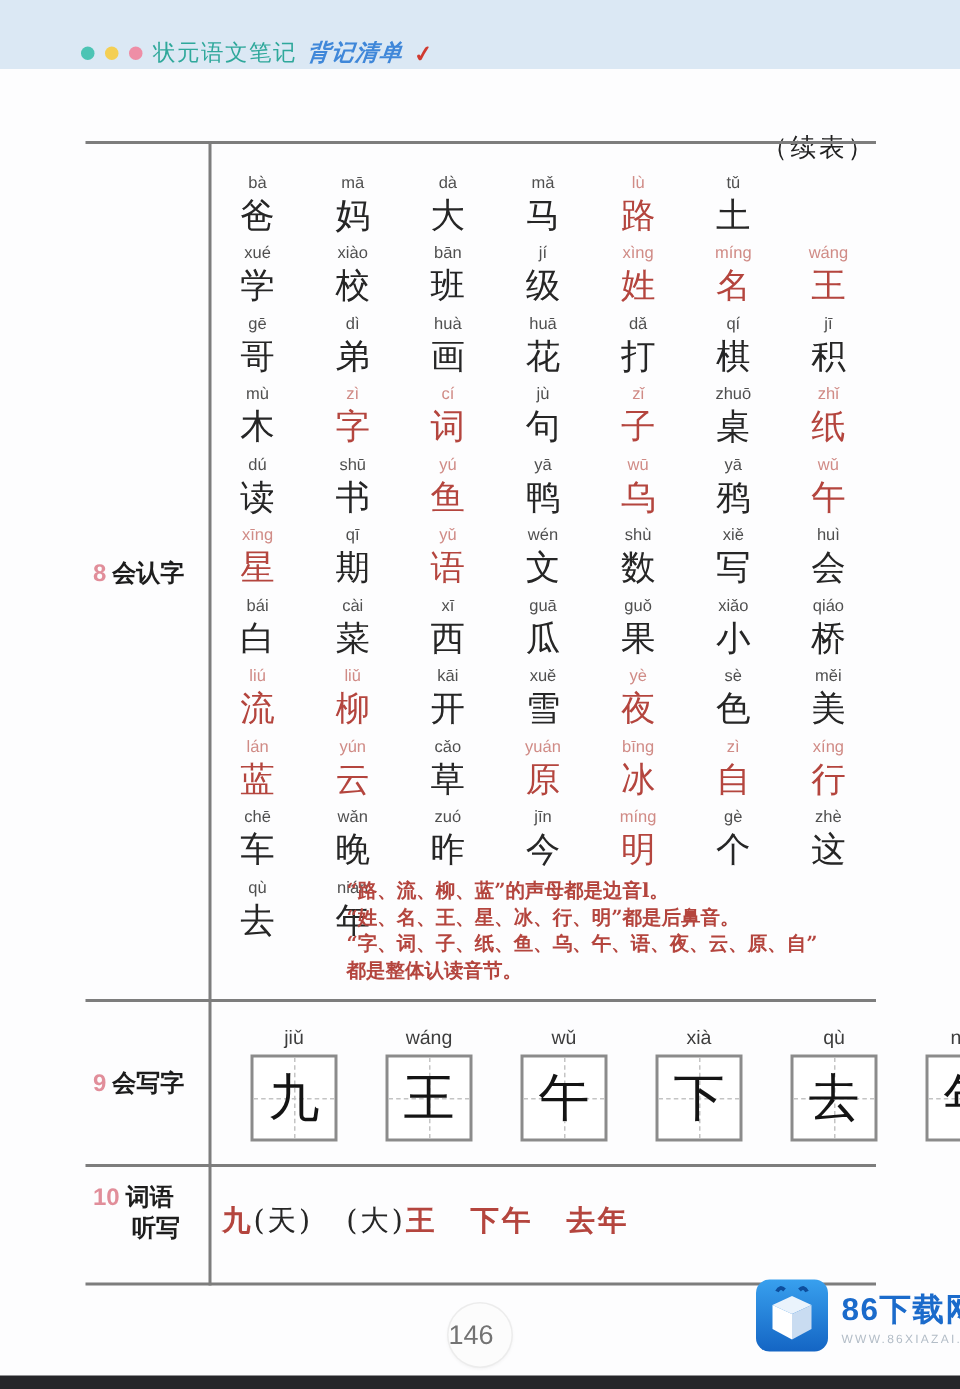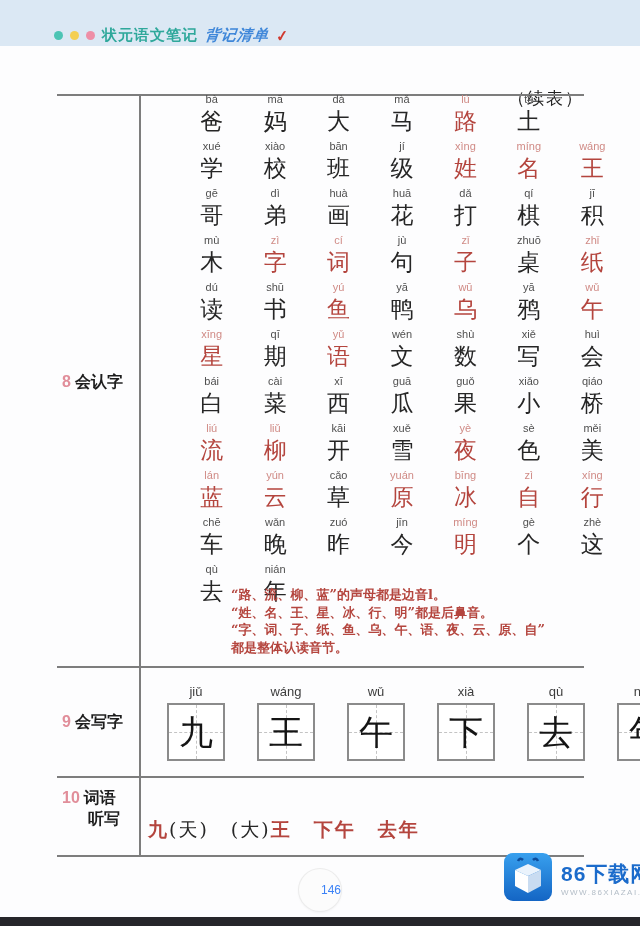--- a/index.html
+++ b/index.html
@@ -4,58 +4,58 @@
 <style>
   html,body{margin:0;padding:0;}
   body{
     width:640px;height:926px;position:relative;overflow:hidden;
     background:#fdfdfe;font-family:"Liberation Sans",sans-serif;
   }
   
   .band{position:absolute;left:0;top:0;width:640px;height:46px;background:var(--band);}
   .brandrow{position:absolute;left:54px;top:26px;display:flex;align-items:center;gap:7px;}
   .dot{width:9px;height:9px;border-radius:50%;display:inline-block;}
-  .brand{font-size:15px;font-weight:bold;color:var(--teal);letter-spacing:1px;}
+  .brand{font-size:15px;font-weight:normal;color:var(--teal);letter-spacing:1px;}
   .subtitle{font-size:15px;font-weight:bold;font-style:italic;color:var(--blue);letter-spacing:1px;transform:skewX(-6deg);}
   .check{color:#d03a30;font-size:15px;font-weight:bold;transform:rotate(-6deg);}
   .continued{position:absolute;right:56px;top:60px;font-family:"DejaVu Serif",serif;font-size:17px;color:#222;letter-spacing:2px;margin-top:27px;}
   
   .hline{position:absolute;left:57px;width:527px;height:2px;background:#7d7d7d;}
   .vline{position:absolute;left:139px;width:2px;background:#7d7d7d;}
   
   .seclabel{position:absolute;left:62px;font-size:16px;font-weight:bold;color:#1d1d1d;white-space:nowrap;}
   .secnum{color:var(--secnum);margin-right:4px;font-weight:bold;}
   .lbl2{margin-left:26px;margin-top:0;}
   
-  .grid{position:absolute;left:140px;top:92px;width:444px;margin-left:40px;}
+  .grid{position:absolute;left:140px;top:115px;width:444px;}
   .crow{display:grid;grid-template-columns:repeat(7,1fr);height:47px;}
   .ccell{text-align:center;}
   .py{font-size:11px;line-height:14px;color:var(--py);}
   .py.redpy{color:var(--red-py);}
   .ch{font-family:"DejaVu Serif",serif;font-size:23px;line-height:31px;color:var(--blk-ch);}
   .ch.redch{color:var(--red-ch);}
   .notes{position:absolute;left:231px;top:586px;width:350px;}
   .noteline{font-family:"DejaVu Serif",serif;font-size:13px;line-height:17.5px;color:var(--red-ch);font-weight:bold;}
   
   .writewrap{position:absolute;left:146px;top:684px;display:flex;gap:11px;}
   .witem{width:58px;text-align:center;padding-left:21px;}
   .wpy{font-size:13px;color:#3d3d3d;line-height:16px;margin-bottom:3px;}
   .wbox{position:relative;width:54px;height:54px;margin:0 auto;border:2px solid #8b8b8b;background:#fff;}
   .wbox:before{content:"";position:absolute;left:0;right:0;top:50%;border-top:1px dashed #c4c4c4;}
   .wbox:after{content:"";position:absolute;top:0;bottom:0;left:50%;border-left:1px dashed #c4c4c4;}
   .wch{position:relative;z-index:1;font-family:"DejaVu Serif",serif;font-size:34px;line-height:54px;color:#141414;}
   
-  .dictrow{position:absolute;left:148px;top:801px;font-family:"DejaVu Serif",serif;font-size:19px;letter-spacing:2px;margin-top:16px;}
+  .dictrow{position:absolute;left:148px;top:801px;font-family:"DejaVu Serif",serif;font-size:19px;letter-spacing:2px;}
   .seg-red{color:var(--red-ch);font-weight:bold;}
   .seg-blk{color:#262626;}
   .seg-gap{margin-right:22px;}
   
   .pagenum{position:absolute;left:299px;top:869px;width:42px;height:42px;border-radius:50%;
     background:#fcfcfc;box-shadow:0 0 0 1px #ececec,0 1px 3px rgba(0,0,0,.08);
-    display:flex;align-items:center;justify-content:flex-end;font-size:12px;color:#3b82f6;}
+    display:flex;align-items:center;justify-content:flex-start;font-size:18px;color:#737373;}
   .wm{position:absolute;left:503px;top:852px;display:flex;align-items:center;gap:8px;}
   .wmtext{display:flex;flex-direction:column;}
   .wmtitle{font-size:21px;font-weight:bold;color:var(--wmblue);letter-spacing:1px;line-height:24px;}
   .wmurl{font-size:8px;color:#b3bdc7;letter-spacing:1.5px;margin-top:2px;}
   .bottombar{position:absolute;left:0;top:917px;width:640px;height:9px;background:#26262a;}
 </style>
 </head>
 <body>
 
 <div class="band"></div>

